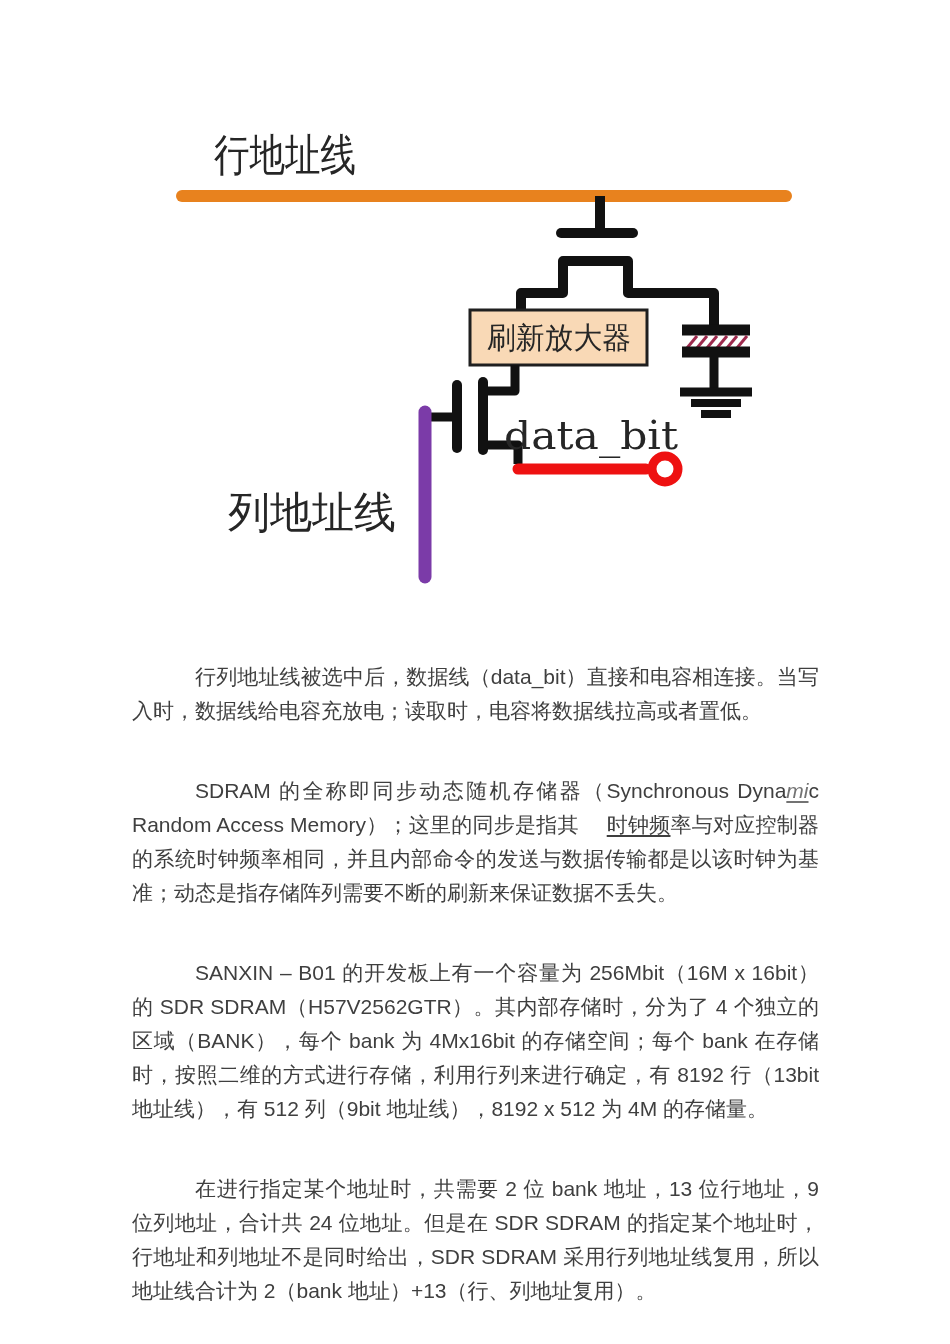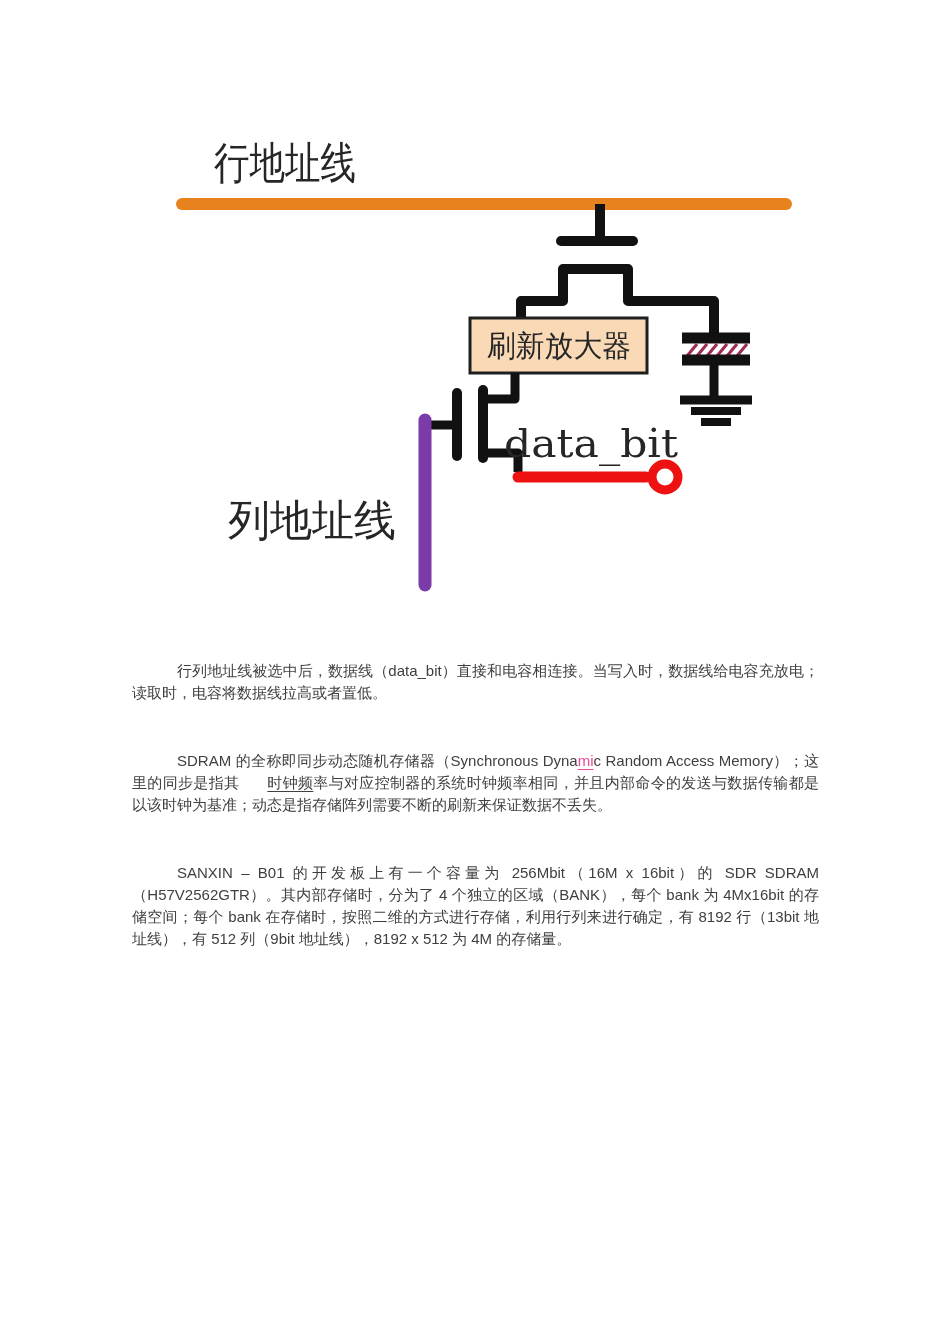--- a/index.html
+++ b/index.html
@@ -4,55 +4,56 @@
 <style>
   * { margin: 0; padding: 0; box-sizing: border-box; }
   html, body { background: #ffffff; }
   body {
     width: 950px; height: 1344px;
     position: relative;
     overflow: hidden;
     font-family: "Liberation Sans", sans-serif;
   }
   .figure {
-    position: absolute; top: 8px; left: 0;
+    position: absolute; top: 0; left: 0;
     width: 950px; height: 640px;
   }
   .figure svg { display: block; }
   .svg-label {
     font-family: "Liberation Serif", serif;
     fill: #262626;
   }
   .databit-label {
     font-family: "DejaVu Serif", "Liberation Serif", serif;
     fill: #262626;
   }
   .content {
     position: absolute;
     top: 660px; left: 132px;
     width: 687px;
   }
   .content p {
-    font-size: 15px;
-    line-height: 22px;
+    font-size: 21px;
+    line-height: 34px;
     color: #3f3f3f;
     text-align: justify;
     text-indent: 3em;
     margin-bottom: 46px;
     font-family: "Liberation Sans", sans-serif;
   }
   .u-dark {
     text-decoration: underline;
     text-underline-offset: 3px;
     margin-left: 28px;
   }
   .u-blue {
-    color: #ec4899;
+    color: #737373;
     text-decoration: underline;
     text-underline-offset: 3px;
+    font-style: italic;
   }
 </style>
 </head>
 <body>
 
 <div class="figure">
   <svg width="950" height="640" viewBox="0 0 950 640" xmlns="http://www.w3.org/2000/svg">
 
     <text class="svg-label" x="214" y="170" font-size="44" textLength="142" lengthAdjust="spacingAndGlyphs">行地址线</text>
 
@@ -111,13 +112,14 @@
 </div>
 
 <div class="content">
   <p><span>行列地址线被选中后，数据线（data_bit）直接和电容相连接。当写入时，数据线给电容充放电；读取时，电容将数据线拉高或者置低。</span></p>
 
   <p><span>SDRAM 的全称即同步动态随机存储器（Synchronous Dyna</span><span class="u-blue">mi</span><span>c Random Access Memory）；这里的同步是指其</span><span class="u-dark">时钟频</span><span>率与对应控制器的系统时钟频率相同，并且内部命令的发送与数据传输都是以该时钟为基准；动态是指存储阵列需要不断的刷新来保证数据不丢失。</span></p>
 
 
   <p><span>SANXIN – B01 的开发板上有一个容量为 256Mbit（16M x 16bit）的 SDR SDRAM（H57V2562GTR）。其内部存储时，分为了 4 个独立的区域（BANK），每个 bank 为 4Mx16bit 的存储空间；每个 bank 在存储时，按照二维的方式进行存储，利用行列来进行确定，有 8192 行（13bit 地址线），有 512 列（9bit 地址线），8192 x 512 为 4M 的存储量。</span></p>
 
+  <p><span>在进行指定某个地址时，共需要 2 位 bank 地址，13 位行地址，9 位列地址，合计共 24 位地址。但是在 SDR SDRAM 的指定某个地址时，行地址和列地址不是同时给出，SDR SDRAM 采用行列地址线复用，所以地址线合计为 2（bank 地址）+13（行、列地址复用）。</span></p>
 </div>
 
 </body></html>

